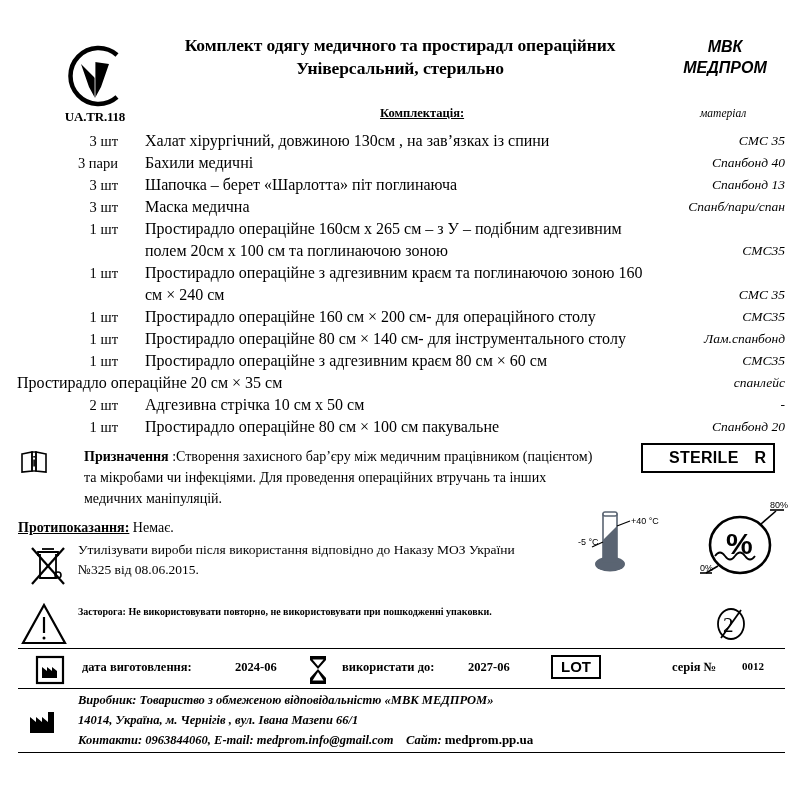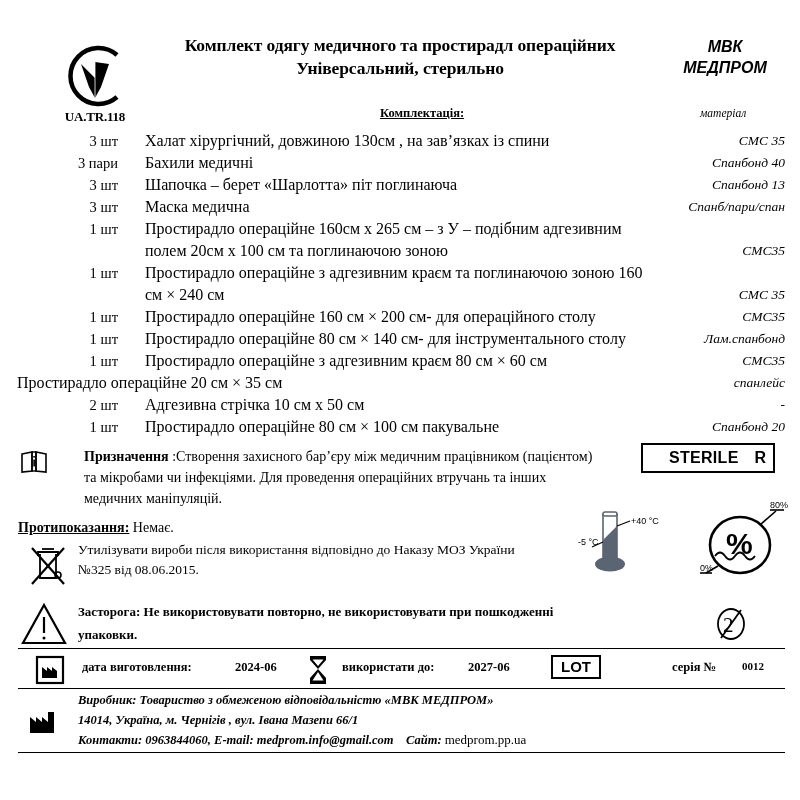--- a/index.html
+++ b/index.html
@@ -223,21 +223,21 @@
   }
   .icon-warn {
     position: absolute;
     left: 20px; top: 2px;
   }
   .caution-text {
     position: absolute;
     left: 78px; top: 0;
     width: 480px;
     font-weight: bold;
-    font-size: 13px;
+    font-size: 10px;
     line-height: 23px;
   }
   .icon-noreuse {
     position: absolute;
     left: 714px; top: 604px;
   }
 
   
   .hr {
     position: absolute;
@@ -311,21 +311,21 @@
     position: absolute;
     left: 78px; top: 0;
     width: 700px;
     font-style: italic;
     font-weight: bold;
     font-size: 12.5px;
     line-height: 20px;
   }
   .footer-text .site-val {
     font-style: normal;
-    font-weight: normal;
+    font-weight: bold;
     font-size: 13px;
     text-align: center;
   }
   .nowrap { white-space: nowrap; }
 </style>
 </head>
 <body>
 
 <div class="page">
 

